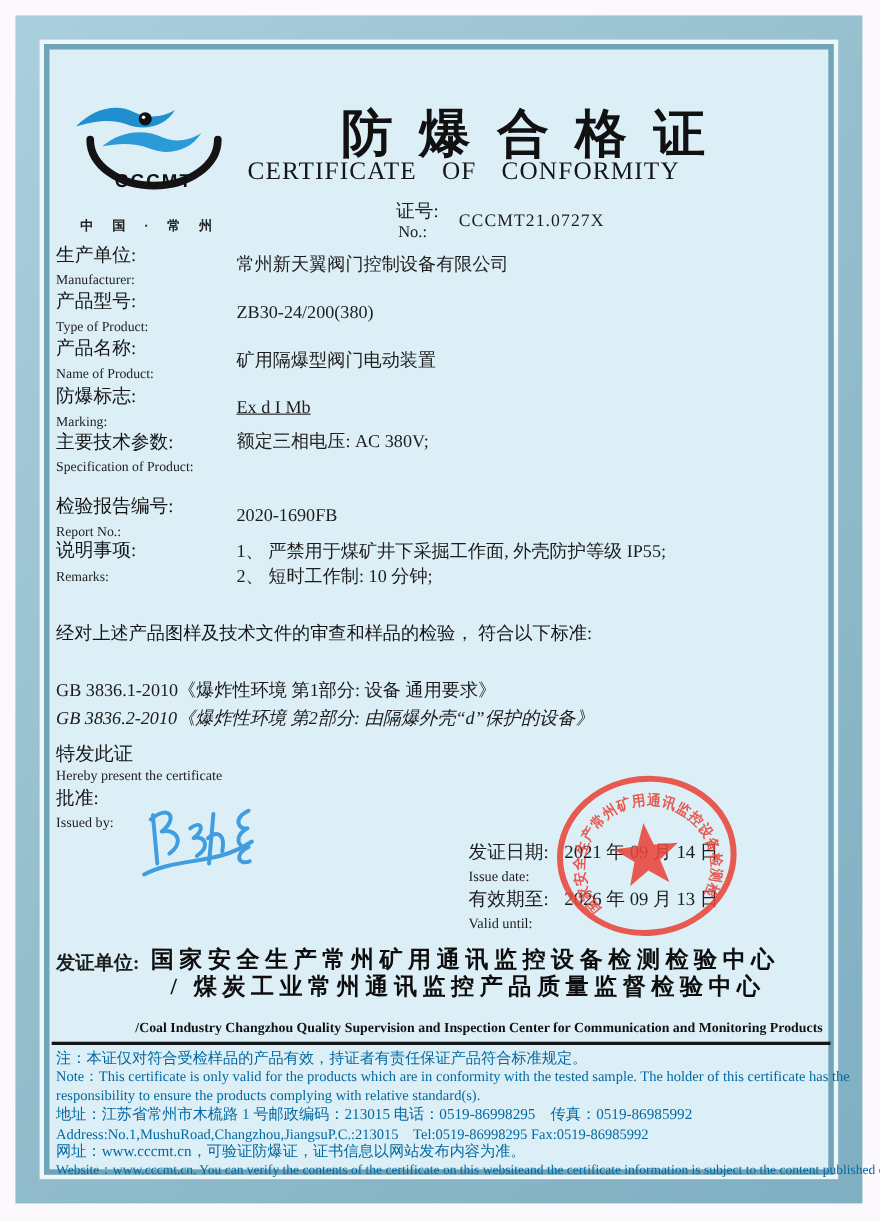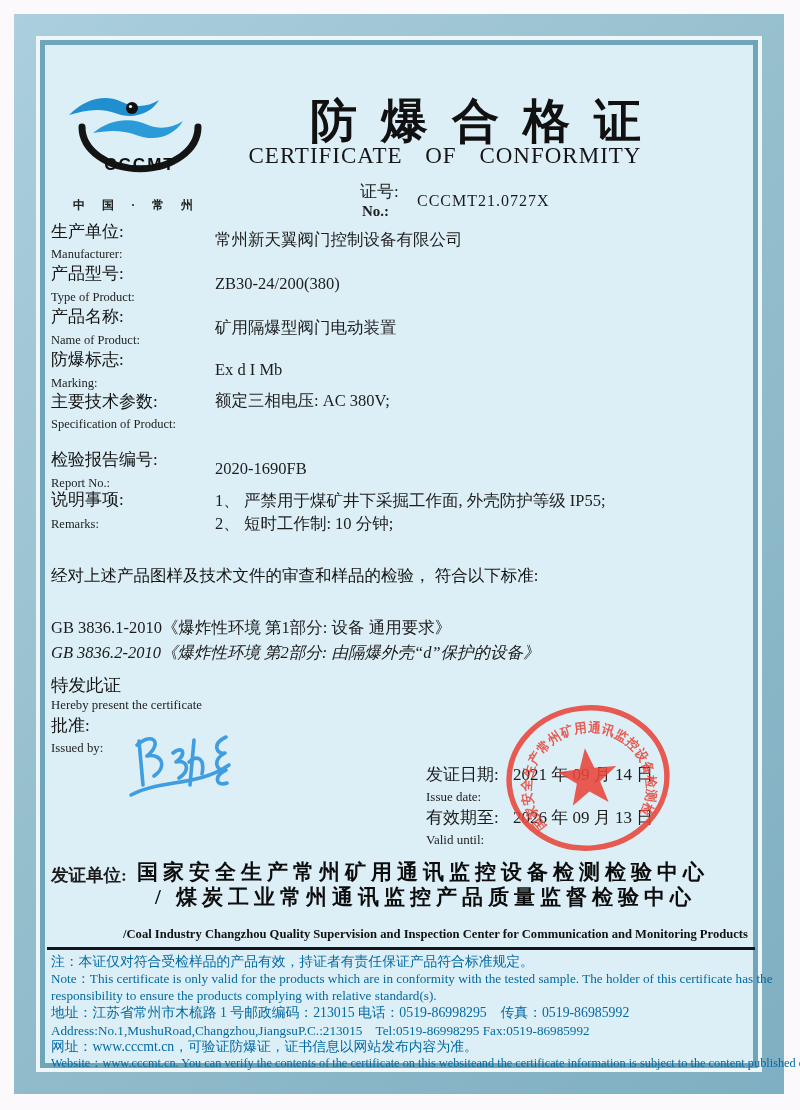--- a/index.html
+++ b/index.html
@@ -68,41 +68,41 @@
         <path d="M 10,30 C 27,13 47,9 63,17 C 76,23 89,22 100,15 C 92,29 73,35 56,28 C 40,22 24,26 10,30 Z" fill="#1f8fd0"></path>
         <path d="M 34,48 C 51,34 72,32 89,40 C 101,45 113,43 124,36 C 114,52 95,57 77,50 C 61,44 47,46 34,48 Z" fill="#2a9ad8"></path>
         <circle cx="73" cy="23" r="6" fill="#101010"></circle>
         <circle cx="71.5" cy="21.5" r="1.6" fill="#ffffff"></circle>
         <text x="81" y="85" text-anchor="middle" font-size="17" font-weight="bold" letter-spacing="2" fill="#111">CCCMT</text>
       </svg>
     </div>
     <div class="abs logo-caption" style="left:28px; top:152px;">中 国 · 常 州</div>
 
     <div class="abs title-cn" style="left:180px; top:45px; width:440px; text-align:right; padding-left:24px;">防爆合格证</div>
-    <div class="abs title-en" style="left:180px; top:98px; width:440px; text-align:center;">CERTIFICATE OF CONFORMITY</div>
+    <div class="abs title-en" style="left:180px; top:98px; width:440px; ">CERTIFICATE OF CONFORMITY</div>
 
     <div class="abs certno-label-cn" style="left:315px; top:135px;">证号:</div>
-    <div class="abs certno-label-en" style="left:317px; top:158px;font-weight:bold;">No.:</div>
+    <div class="abs certno-label-en" style="left:317px; top:158px;">No.:</div>
     <div class="abs certno-value" style="left:372px; top:147px;">CCCMT21.0727X</div>
 
     <div class="abs lab-cn" style="left:6px; top:175px;">生产单位:</div>
     <div class="abs lab-en" style="left:6px; top:199px;">Manufacturer:</div>
     <div class="abs val" style="left:170px; top:184px;">常州新天翼阀门控制设备有限公司</div>
 
     <div class="abs lab-cn" style="left:6px; top:217px;">产品型号:</div>
     <div class="abs lab-en" style="left:6px; top:242px;">Type of Product:</div>
     <div class="abs val" style="left:170px; top:229px;">ZB30-24/200(380)</div>
 
     <div class="abs lab-cn" style="left:6px; top:260px;">产品名称:</div>
     <div class="abs lab-en" style="left:6px; top:285px;">Name of Product:</div>
     <div class="abs val" style="left:170px; top:272px;">矿用隔爆型阀门电动装置</div>
 
     <div class="abs lab-cn" style="left:6px; top:303px;">防爆标志:</div>
     <div class="abs lab-en" style="left:6px; top:328px;">Marking:</div>
-    <div class="abs val" style="left:170px; top:315px;">Ex d I Mb</div>
+    <div class="abs val" style="left:170px; top:315px;text-decoration:underline;">Ex d I Mb</div>
 
     <div class="abs lab-cn" style="left:6px; top:345px;">主要技术参数:</div>
     <div class="abs lab-en" style="left:6px; top:369px;">Specification of Product:</div>
     <div class="abs val" style="left:170px; top:345px;">额定三相电压: AC 380V;</div>
 
     <div class="abs lab-cn" style="left:6px; top:403px;">检验报告编号:</div>
     <div class="abs lab-en" style="left:6px; top:428px;">Report No.:</div>
     <div class="abs val" style="left:170px; top:414px;">2020-1690FB</div>
 
     <div class="abs lab-cn" style="left:6px; top:443px;">说明事项:</div>

